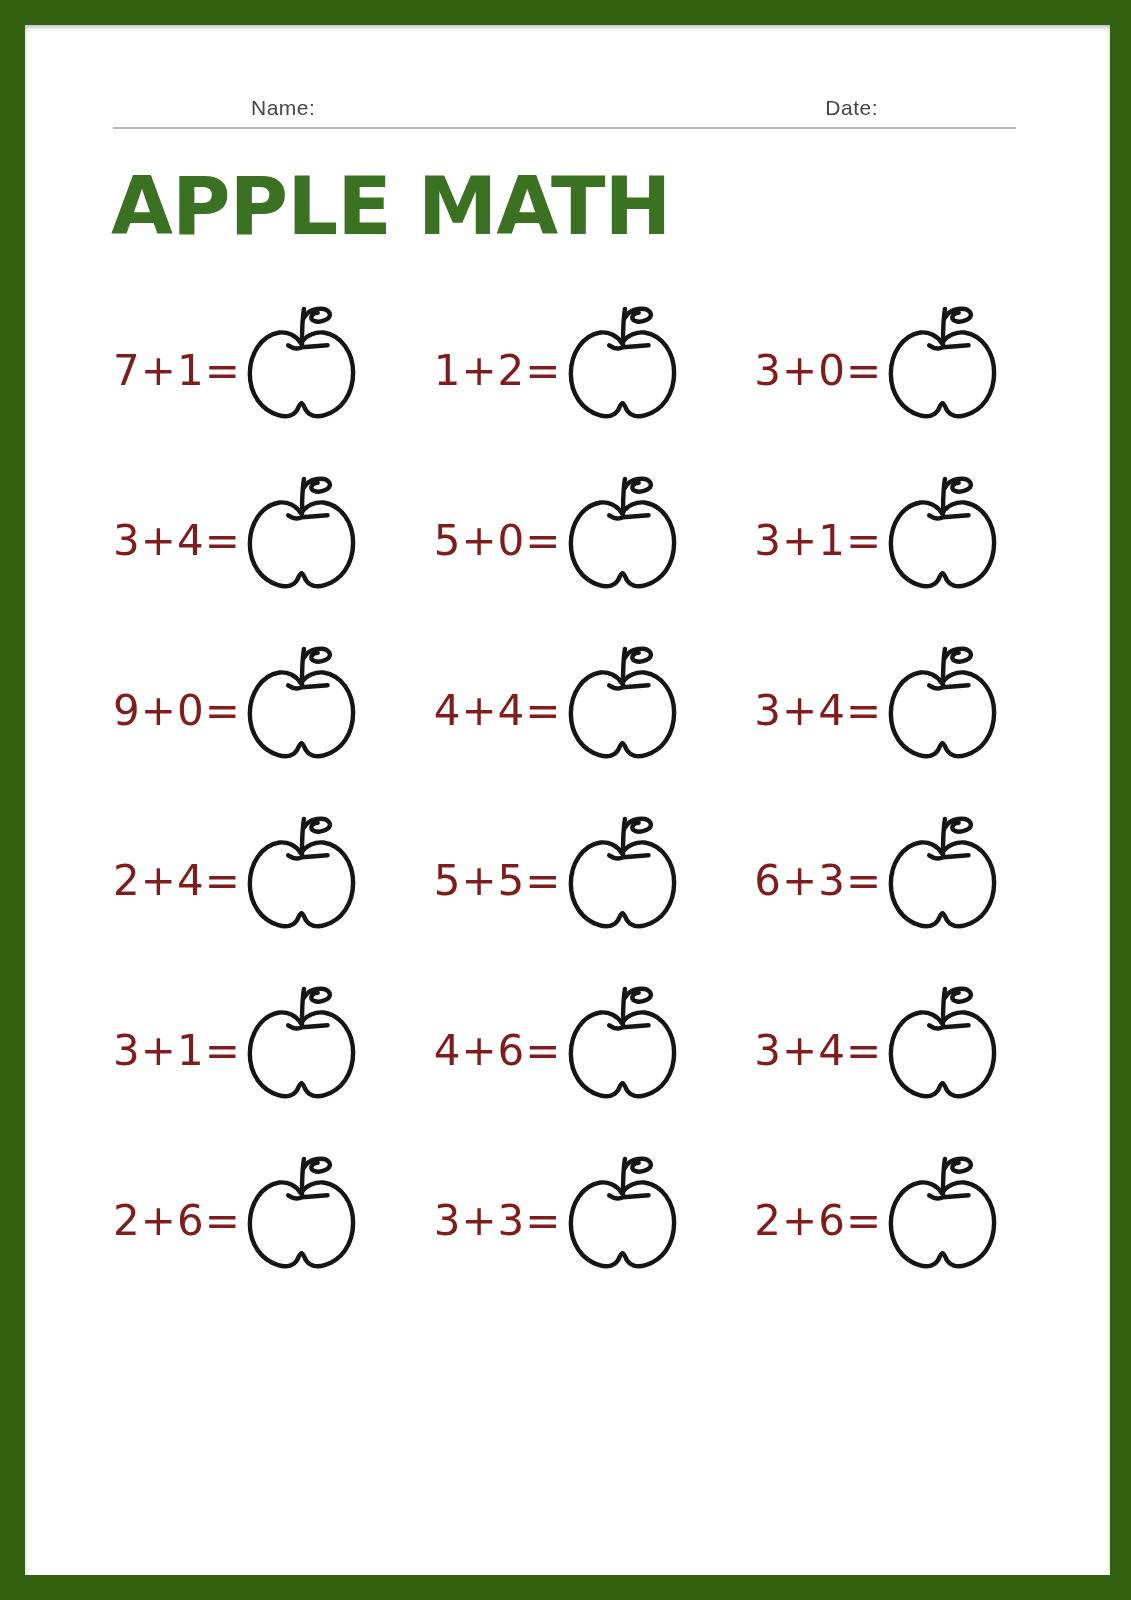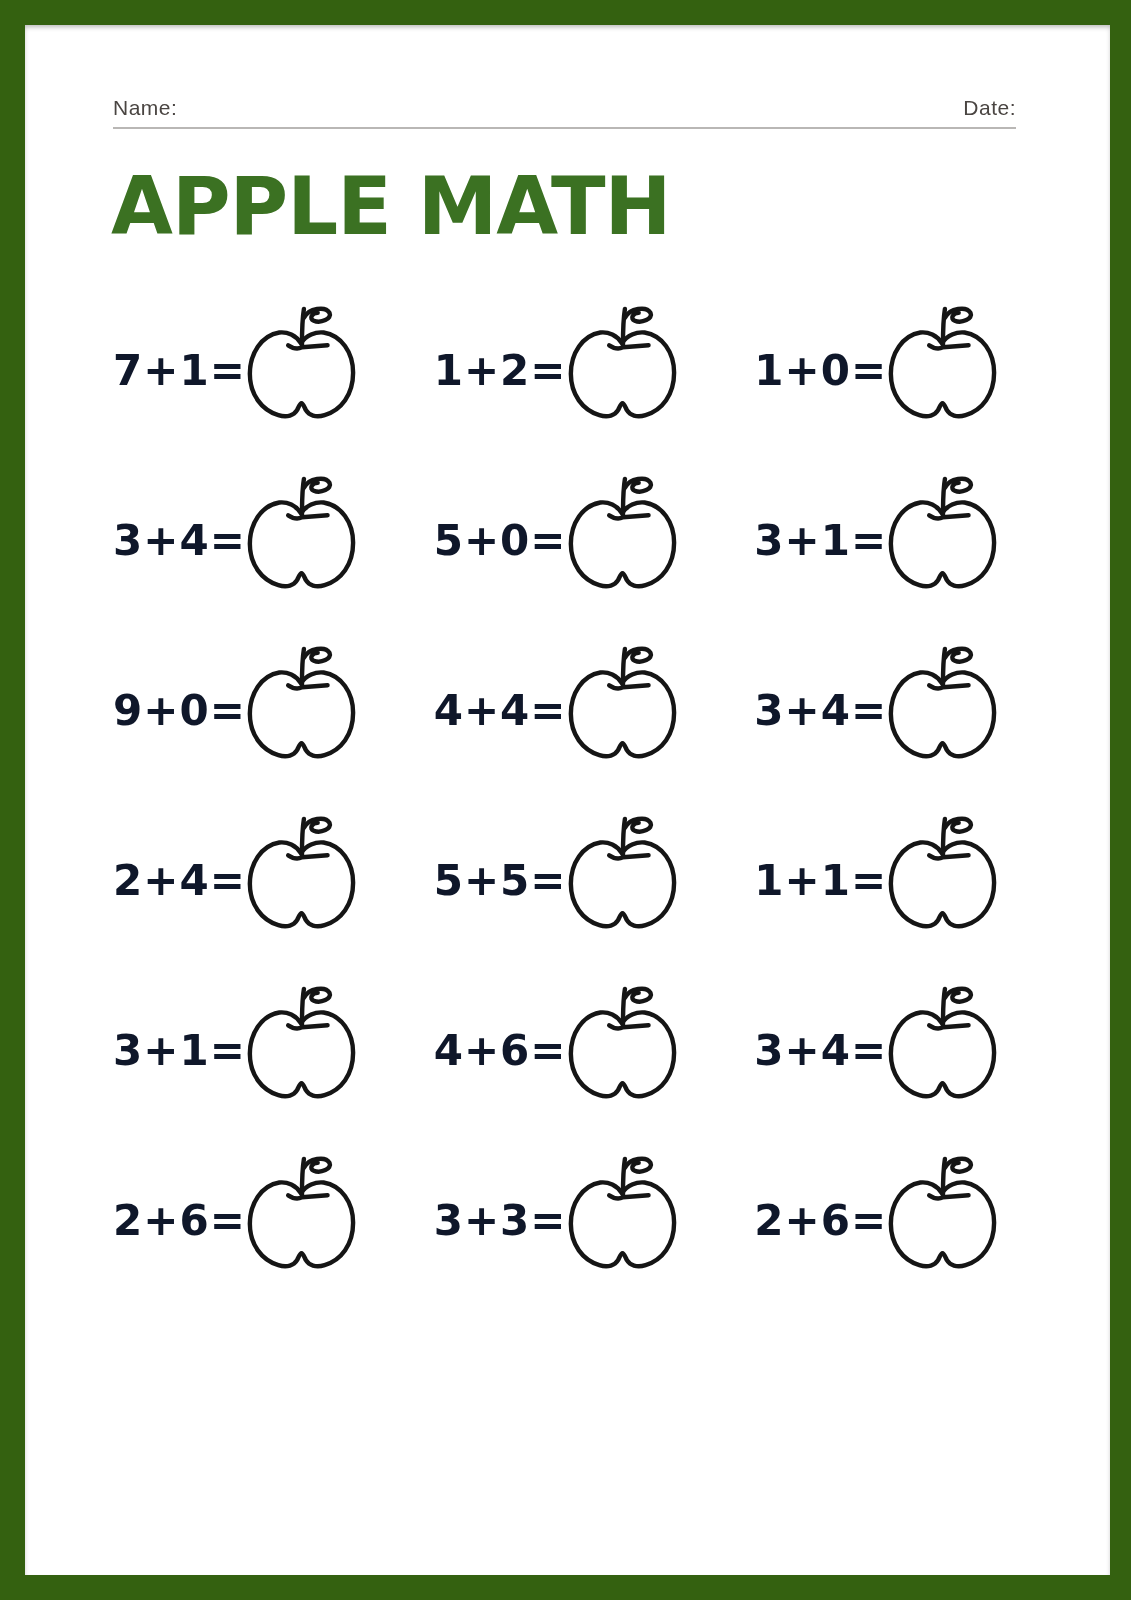--- a/index.html
+++ b/index.html
@@ -13,21 +13,21 @@
   .page{
     position:absolute;
     top:25px;left:25px;right:21px;bottom:25px;
     background:#ffffff;
     box-shadow:inset 0 3px 5px -1px rgba(0,0,0,.28);
   }
   
   .header{
     margin:71px 94px 0 88px;
     display:flex;
-    justify-content:space-between;
+    justify-content:center;
     border-bottom:2px solid #b9b7b5;
     padding-bottom:7px;
   }
   .hdr-label{
     font-size:21px;
     color:#4a4542;
     letter-spacing:.5px;
   }
   .hdr-label.date{margin-left:510px;}
   
@@ -54,22 +54,22 @@
     grid-template-columns:1fr 1fr 1fr;
     grid-auto-rows:170px;
   }
   .cell{
     display:flex;
     align-items:center;
   }
   .eq{
     width:128px;
     font-size:42px;
-    font-weight:700;
-    color:#0f172a;
+    font-weight:400;
+    color:#7f1d1d;
     letter-spacing:1px;
     font-family:"DejaVu Sans","Liberation Sans",sans-serif;
     white-space:nowrap;
   }
   .apple{
     width:118px;height:123px;
     margin-top:-16px;
     flex:0 0 auto;
   }
   .defs{position:absolute;width:0;height:0;overflow:hidden;}
@@ -110,21 +110,21 @@
         </svg>
     </div>
     <div class="cell">
       <span class="eq">1+2=</span>
       <svg class="apple">
           <use href="#apple-sym"></use>
         </svg>
     </div>
 
     <div class="cell">
-      <span class="eq">1+0=</span>
+      <span class="eq">3+0=</span>
       <svg class="apple">
           <use href="#apple-sym"></use>
         </svg>
     </div>
     <div class="cell">
       <span class="eq">3+4=</span>
       <svg class="apple">
           <use href="#apple-sym"></use>
         </svg>
     </div>
@@ -167,21 +167,21 @@
           <use href="#apple-sym"></use>
         </svg>
     </div>
     <div class="cell">
       <span class="eq">5+5=</span>
       <svg class="apple">
           <use href="#apple-sym"></use>
         </svg>
     </div>
     <div class="cell">
-      <span class="eq">1+1=</span>
+      <span class="eq">6+3=</span>
       <svg class="apple">
           <use href="#apple-sym"></use>
         </svg>
     </div>
 
     <div class="cell">
       <span class="eq">3+1=</span>
       <svg class="apple">
           <use href="#apple-sym"></use>
         </svg>

